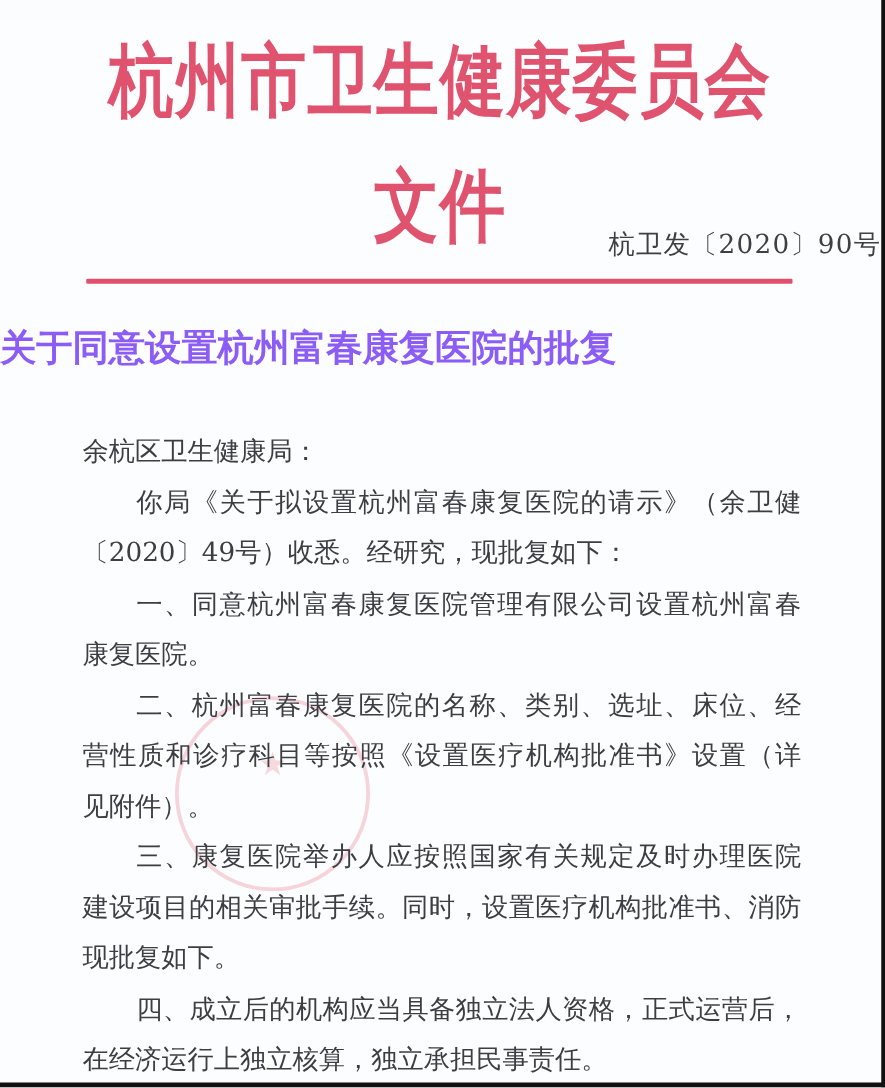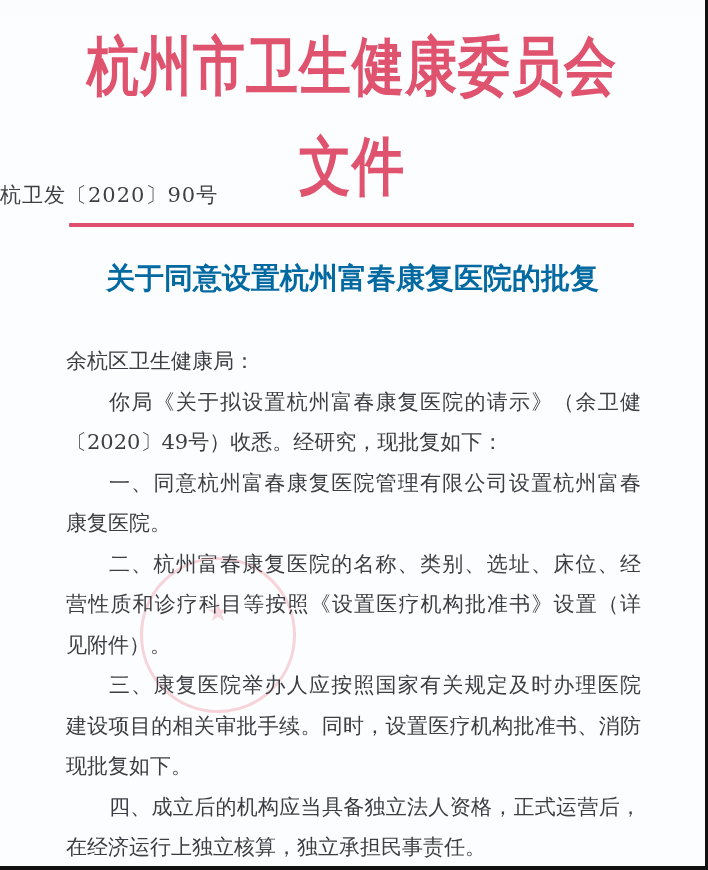--- a/index.html
+++ b/index.html
@@ -29,36 +29,35 @@
     font-family: "DejaVu Sans", "Liberation Sans", sans-serif;
     font-weight: bold;
     font-size: 52px;
     line-height: 82px;
     letter-spacing: 1px;
     transform: scaleY(1.22);
     transform-origin: center;
   }
   .docno {
     position: absolute; left: 0; top: 164px; width: 705px;
-    text-align: left;
+    text-align: right;
     font-size: 21px;
     color: #3d4044;
     letter-spacing: 1px;
   }
   .red-rule {
     position: absolute; left: 69px; top: 206px; width: 565px; height: 4px;
     background: #e0506c;
     border-radius: 1px;
   }
   .title {
     position: absolute; left: 0; top: 242px; width: 705px;
-    text-align: center;
     font-size: 29px;
     font-weight: bold;
-    color: #0369a1;
+    color: #8b5cf6;
     letter-spacing: 0px;
   }
   .body {
     position: absolute; left: 66px; top: 324px; width: 575px;
     font-size: 21px;
     line-height: 40.5px;
     color: #3b3e42;
   }
   .body p { margin: 0; }
   .body .indent { text-indent: 43px; }

